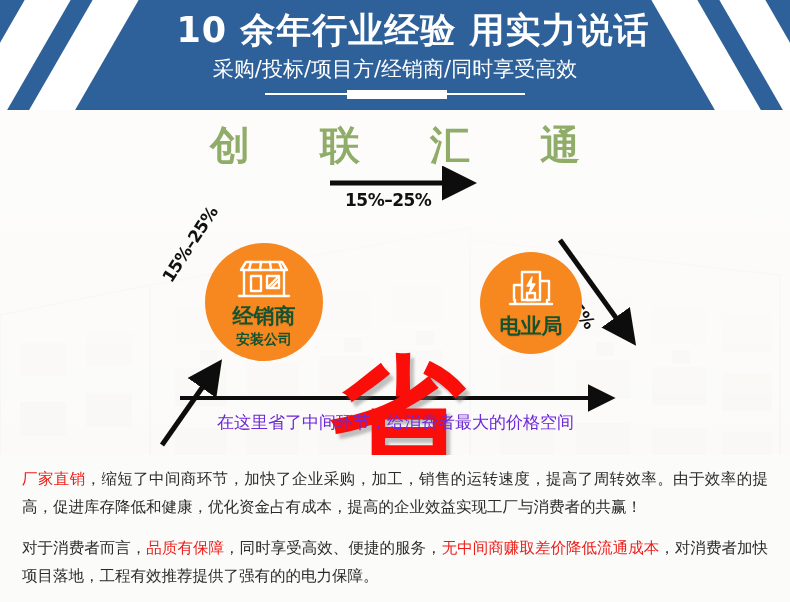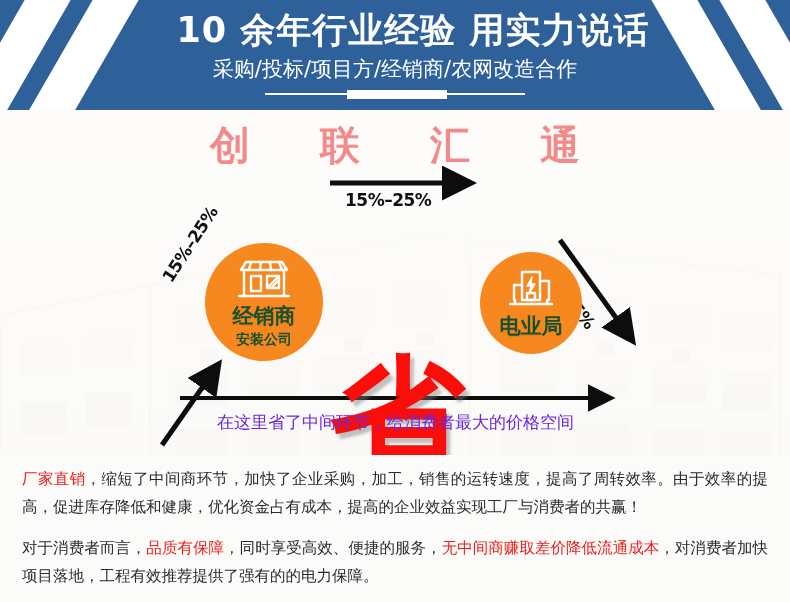--- a/index.html
+++ b/index.html
@@ -105,21 +105,21 @@
 
   
   #watermark {
     position: absolute;
     left: 0; top: 8px;
     width: 790px;
     text-align: center;
     font-size: 40px;
     font-weight: bold;
     letter-spacing: 28px;
-    color: #ef4444;
+    color: #4d7c0f;
     opacity: 0.62;
     white-space: nowrap;
     text-indent: 28px;
   }
 
   
   .node {
     position: absolute;
     border-radius: 50%;
     display: flex;
@@ -224,21 +224,21 @@
 
 <div id="page">
 
   <div id="header">
     <div class="hdr-stripe l1"></div>
     <div class="hdr-stripe l2"></div>
     <div class="hdr-stripe r1"></div>
     <div class="hdr-stripe r2"></div>
 
     <div id="hdr-title">10 余年行业经验 用实力说话</div>
-    <div id="hdr-sub">采购/投标/项目方/经销商/农网改造合作</div>
+    <div id="hdr-sub">采购/投标/项目方/经销商/同时享受高效</div>
 
     <div id="hdr-rule">
       <div class="bar-thin"></div>
       <div class="bar-thick"></div>
     </div>
   </div>
 
   <div id="stage">
 
     <svg id="bg-building" viewBox="0 0 790 345" preserveAspectRatio="none">

